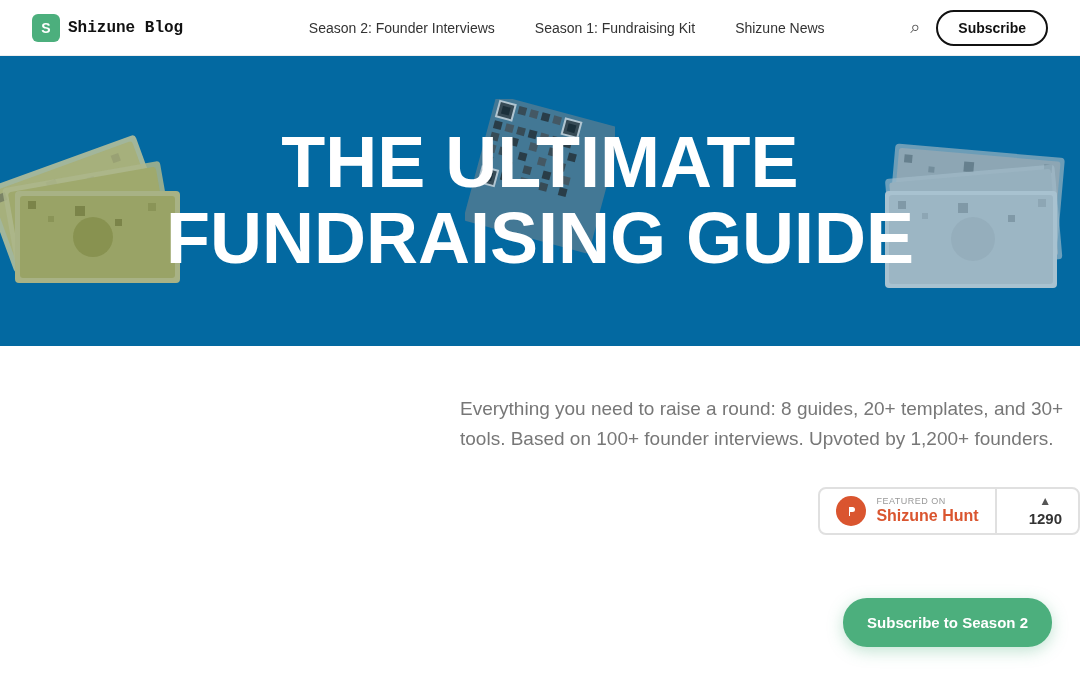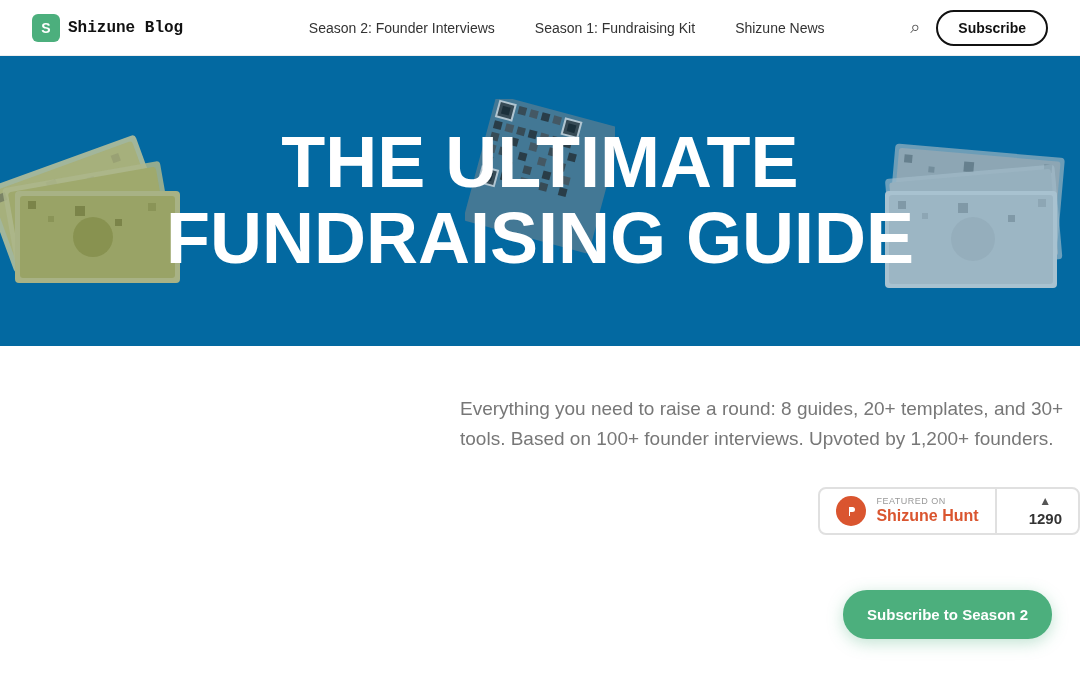--- a/index.html
+++ b/index.html
@@ -63,21 +63,21 @@
     .ph-name { font-size: 16px; font-weight: 700; color: #da552f; }
     .ph-right {
       display: flex; flex-direction: column; align-items: center; justify-content: center;
       padding: 0 16px; gap: 2px;
     }
     .ph-arrow { color: #555; font-size: 12px; }
     .ph-count { font-size: 15px; font-weight: 700; color: #333; }
 
     
     .subscribe-floating {
-      position: fixed; bottom: 36px; right: 28px;
+      position: fixed; bottom: 28px; right: 28px;
       background: #4CAF7D; color: #fff; border: none;
       padding: 16px 24px; border-radius: 24px; font-size: 15px; font-weight: 600;
       cursor: pointer; box-shadow: 0 4px 16px rgba(76,175,125,0.35);
     }
 
     
     .hero-img-left {
       position: absolute; left: 0; top: 50%; transform: translateY(-50%);
       width: 220px; opacity: 0.9;
     }

